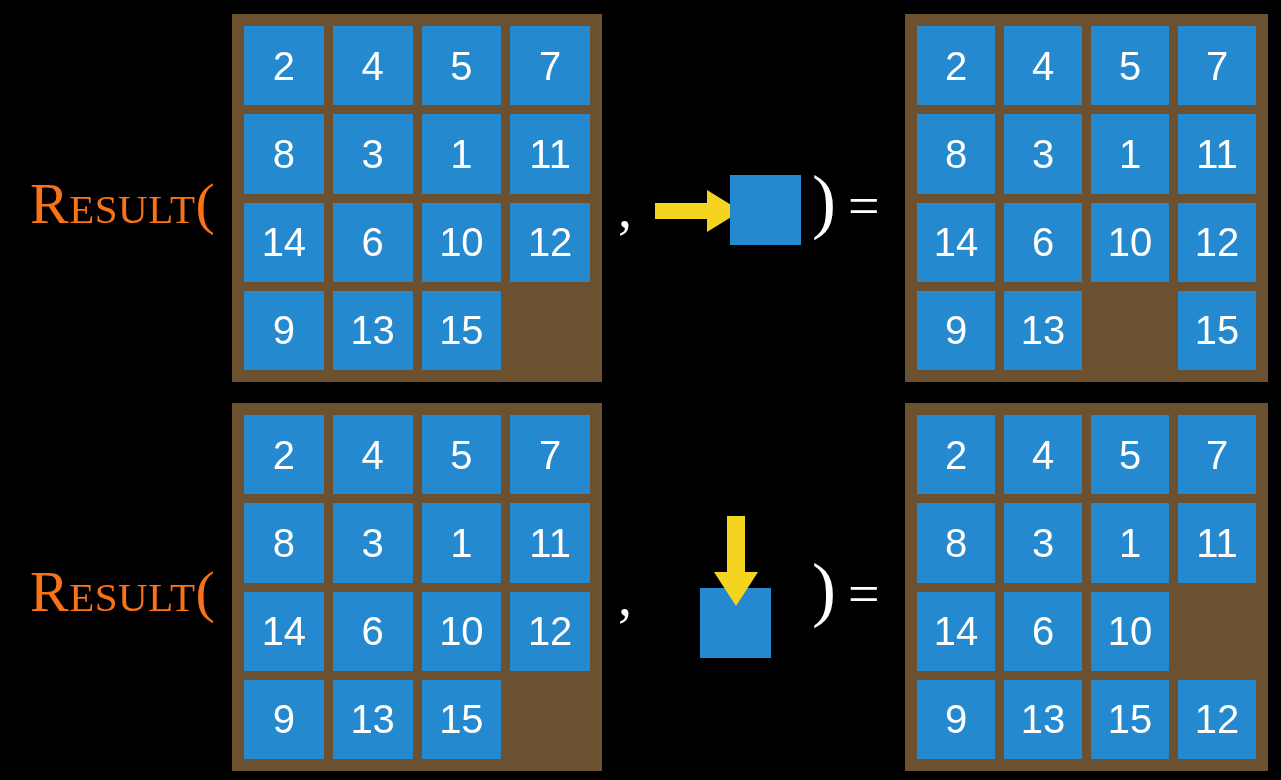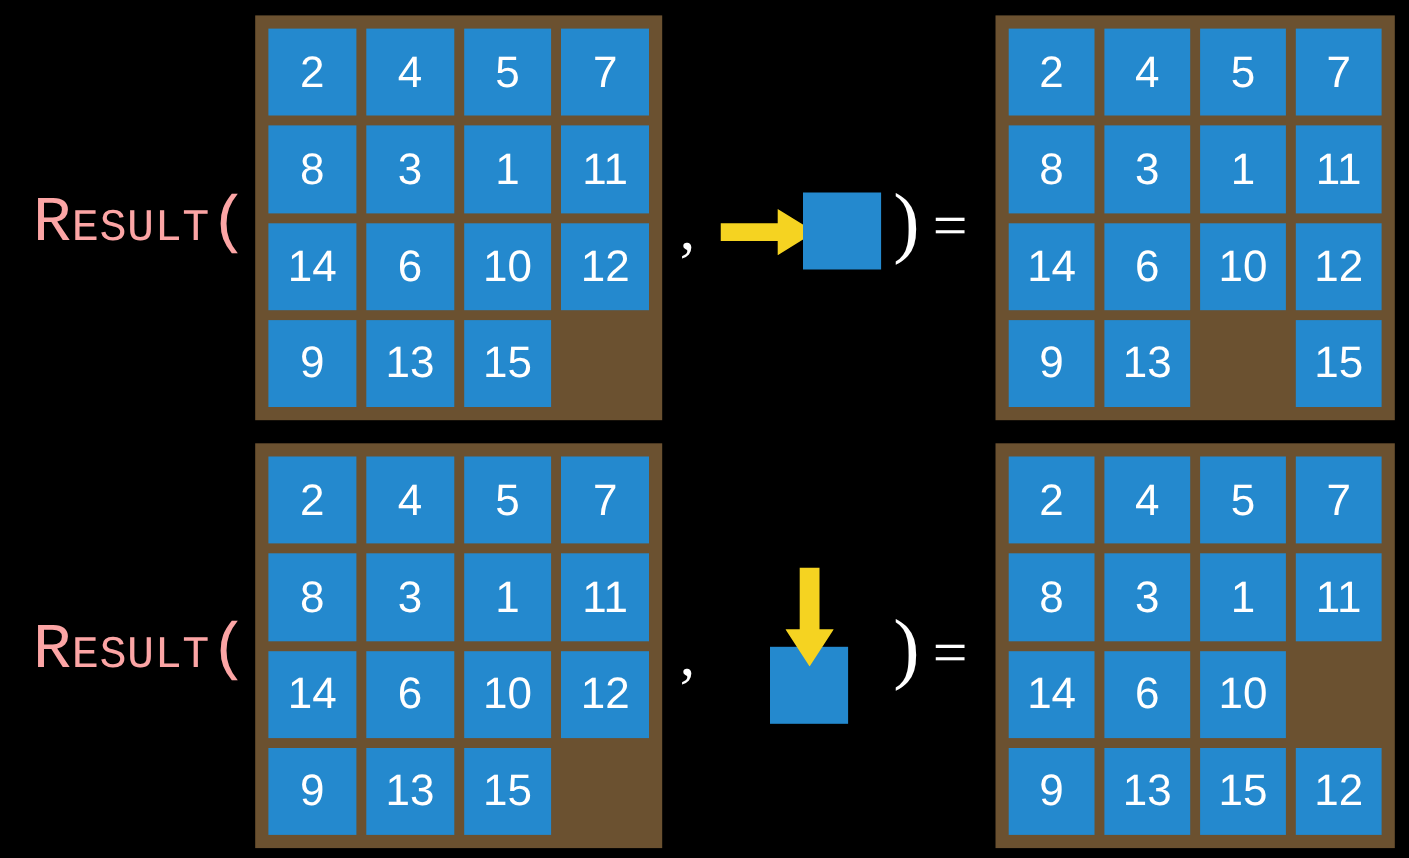--- a/index.html
+++ b/index.html
@@ -17,22 +17,22 @@
   .stage {
     position: relative;
     width: 1281px;
     height: 780px;
     background: #000000;
   }
 
   
   .result-label {
     position: absolute;
-    font-family: Liberation Mono, monospace;
-    color: #fca5a5;
+    font-family: Liberation Serif, serif;
+    color: #f97316;
     font-size: 58px;
     line-height: 1;
     white-space: nowrap;
     font-variant: small-caps;
     letter-spacing: 0.5px;
   }
 
   
   .punct {
     position: absolute;

